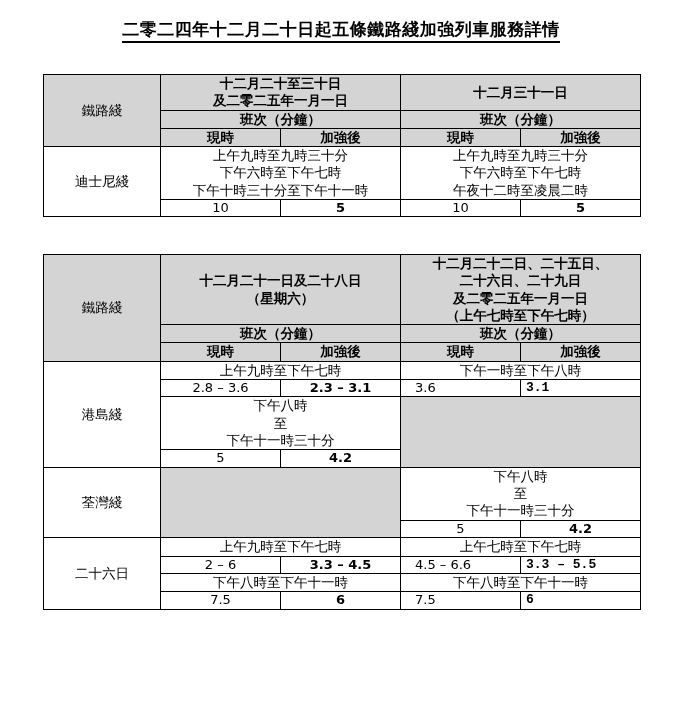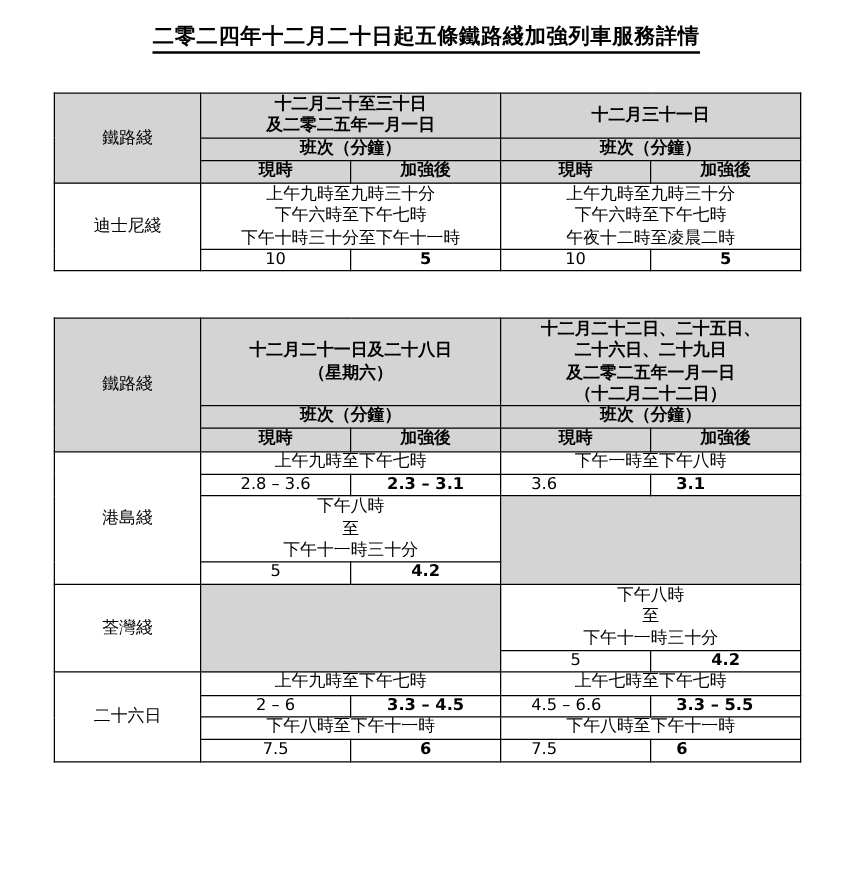--- a/index.html
+++ b/index.html
@@ -79,35 +79,35 @@
     vertical-align: top;
     padding-top: 4px;
   }
   .grp-l { border-left: 1px solid #000; }
 
   .rowspan-head {
     padding: 4px 4px 5px 4px;
   }
   .span-text {
     padding: 3px 4px 4px 4px;
-    font-family: Liberation Mono, monospace;
   }
   .num {
     padding: 2px 4px 3px 4px;
     font-size: 13px;
   }
   .num.enh {
     font-weight: bold;
   }
   .num.left-ish {
     text-align: left;
-    padding-left: 24px;
+    padding-left: 14px;
   }
   .num.enh.left-ish {
-    padding-left: 20px;
+    padding-left: 5px;
+    font-family: Liberation Mono, monospace;
   }
   .multi {
     padding: 4px 4px 5px 4px;
     margin-top: 12px;
   }
 </style>
 </head>
 <body>
 
 <div class="page">
@@ -183,21 +183,21 @@
       <tr>
         <td class="hdr linecell" rowspan="3">鐵路綫</td>
         <td class="hdr rowspan-head grp-l" colspan="2">
           <div>十二月二十一日及二十八日</div>
           <div>（星期六）</div>
         </td>
         <td class="hdr rowspan-head grp-l" colspan="2">
           <div>十二月二十二日、二十五日、</div>
           <div>二十六日、二十九日</div>
           <div>及二零二五年一月一日</div>
-          <div>（十二月二十二日）</div>
+          <div>（上午七時至下午七時）</div>
         </td>
       </tr>
 
       <tr>
         <td class="hdr span-text grp-l" colspan="2">班次（分鐘）</td>
         <td class="hdr span-text grp-l" colspan="2">班次（分鐘）</td>
       </tr>
 
       <tr>
         <td class="hdr span-text grp-l">現時</td>

